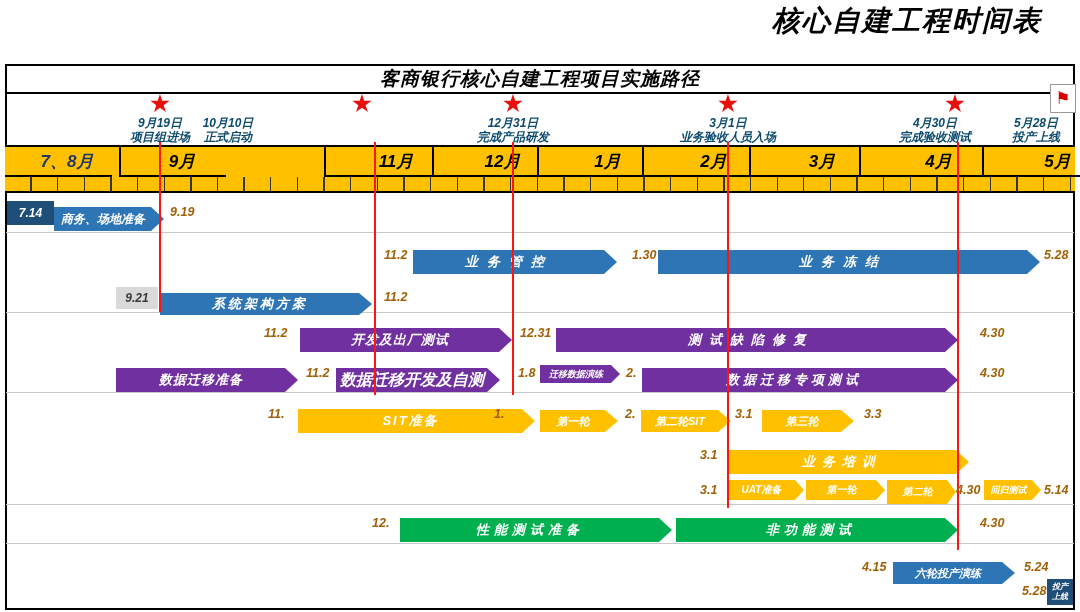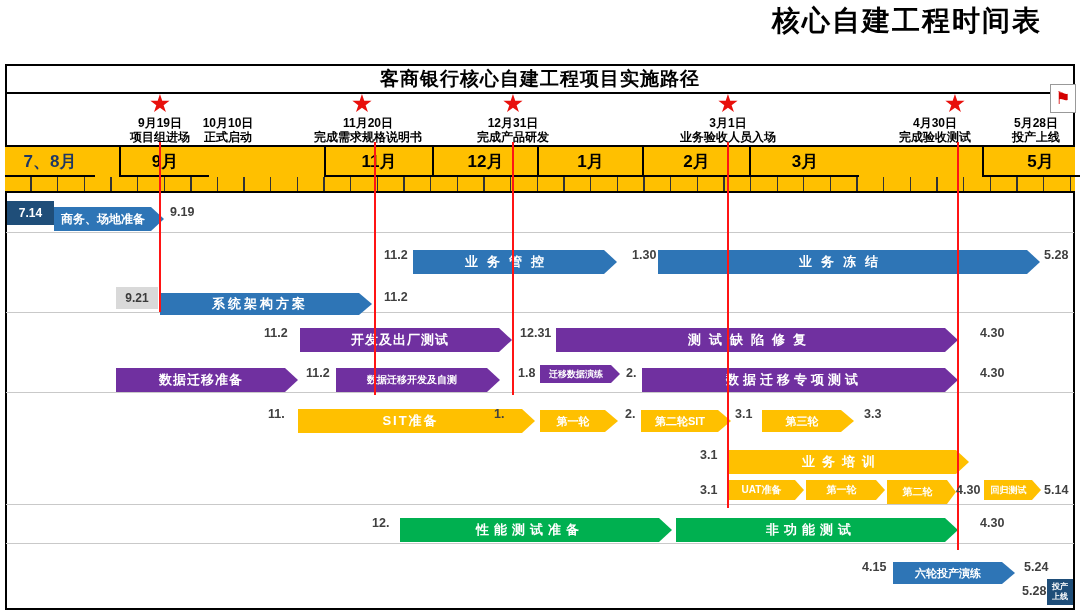--- a/index.html
+++ b/index.html
@@ -1,43 +1,43 @@
 <!DOCTYPE html>
 <html><head>
 <meta charset="utf-8">
 <style>
   html,body{margin:0;padding:0;background:#fff;}
   .stage{position:relative;width:1080px;height:612px;background:#fff;overflow:hidden;
-         font-family:"Liberation Sans","DejaVu Sans",sans-serif;outline:1px solid #d8d8d8;}
+         font-family:"Liberation Sans","DejaVu Sans",sans-serif;outline:1px solid #d8d8d8;font-style:italic;}
   .page-title{position:absolute;top:2px;right:38px;font-size:28px;font-weight:900;color:#000;letter-spacing:2px;}
   .frame{position:absolute;left:5px;top:64px;width:1070px;height:546px;border:2px solid #000;box-sizing:border-box;background:#fff;}
   .chart-title{position:absolute;left:5px;top:66px;width:1070px;text-align:center;font-size:19px;font-weight:800;color:#000;letter-spacing:1px;}
   .title-rule{position:absolute;left:5px;top:92px;width:1070px;height:0;border-top:2px solid #000;}
   .star{position:absolute;transform:translateX(-50%);color:#e8100c;font-size:25px;line-height:1;top:91px;z-index:2;}
   .flagbox{position:absolute;left:1050px;top:84px;width:24px;height:27px;border:1px solid #999;background:#fff;
            display:flex;align-items:center;justify-content:center;color:#d40000;font-size:17px;z-index:2;}
   .ms{position:absolute;top:116px;transform:translateX(-50%);text-align:center;font-size:12px;font-weight:700;
-      color:#000000;line-height:1.2;white-space:nowrap;z-index:2;}
+      color:#0c4a6e;line-height:1.2;white-space:nowrap;z-index:2;}
   .band{position:absolute;left:5px;top:145px;width:1070px;height:48px;box-sizing:border-box;
         border-top:2px solid #000;border-bottom:2px solid #000;background:#FFC000;z-index:1;}
   .mcell{position:absolute;top:0;height:28px;border-bottom:2px solid #000;box-sizing:content-box;
-         display:flex;align-items:center;justify-content:center;font-size:17px;font-weight:800;color:#000;}
+         display:flex;align-items:center;justify-content:center;font-size:17px;font-weight:800;color:#000;padding-left:17px;}
   .mcell.bl{border-left:2px solid #000;margin-left:24px;}
   .weeks{position:absolute;left:0;top:30px;width:100%;height:14px;
          background:repeating-linear-gradient(to right,transparent 0,transparent 25.3px,#333 25.3px,#333 26.65px);}
   .redline{position:absolute;width:2px;background:#ff1414;top:142px;z-index:5;}
   .gridline{position:absolute;left:6px;width:1068px;height:1px;background:#c9c9c9;z-index:1;}
   .bar{position:absolute;height:24px;display:flex;align-items:center;justify-content:center;
        color:#fff;font-weight:700;font-size:13px;letter-spacing:3px;z-index:3;white-space:nowrap;box-sizing:border-box;}
   .arrow{clip-path:polygon(0 0,calc(100% - 13px) 0,100% 50%,calc(100% - 13px) 100%,0 100%);padding-right:12px;margin-top:6px;}
   .sm-arrow{clip-path:polygon(0 0,calc(100% - 9px) 0,100% 50%,calc(100% - 9px) 100%,0 100%);padding-right:8px;}
   .blue{background:#2E75B6}.purple{background:#7030A0}.gold{background:#FFC000}
   .green{background:#00B050}.navy{background:#1F4E79}
   .gray{background:#D9D9D9;color:#3a3a3a;}
-  .note{position:absolute;font-size:12.5px;font-weight:700;color:#404040;z-index:6;white-space:nowrap;}
+  .note{position:absolute;font-size:12.5px;font-weight:700;color:#a16207;z-index:6;white-space:nowrap;}
   .inbar-date{position:absolute;left:6px;font-size:12px;letter-spacing:0;}
 </style>
 </head>
 <body>
 
 <div class="stage">
 
   <div class="page-title">核心自建工程时间表</div>
 
   <div class="frame"></div>
@@ -54,24 +54,20 @@
     </div>
 
   <div class="ms" style="left:160px">
     <div>9月19日</div>
     <div>项目组进场</div>
   </div>
   <div class="ms" style="left:228px">
     <div>10月10日</div>
     <div>正式启动</div>
   </div>
-  <div class="ms" style="left:368px">
-    <div>11月20日</div>
-    <div>完成需求规格说明书</div>
-  </div>
   <div class="ms" style="left:513px">
     <div>12月31日</div>
     <div>完成产品研发</div>
   </div>
   <div class="ms" style="left:728px">
     <div>3月1日</div>
     <div>业务验收人员入场</div>
   </div>
   <div class="ms" style="left:935px">
     <div>4月30日</div>
@@ -83,20 +79,21 @@
   </div>
 
   <div class="band">
     <div class="mcell" style="left:0;width:90px;color:#1F3864">7、8月</div>
     <div class="mcell bl" style="left:90px;width:88px">9月</div>
     <div class="mcell bl" style="left:295px;width:106px">11月</div>
     <div class="mcell bl" style="left:403px;width:103px">12月</div>
     <div class="mcell bl" style="left:508px;width:103px">1月</div>
     <div class="mcell bl" style="left:613px;width:105px">2月</div>
     <div class="mcell bl" style="left:720px;width:108px">3月</div>
+    <div class="mcell bl" style="left:830px;width:121px">4月</div>
     <div class="mcell bl" style="left:953px;width:113px">5月</div>
     <div class="weeks"></div>
   </div>
 
   <div class="redline" style="left:159px;height:170px"></div>
   <div class="redline" style="left:374px;height:253px"></div>
   <div class="redline" style="left:512px;height:253px"></div>
   <div class="redline" style="left:727px;height:366px"></div>
   <div class="redline" style="left:957px;height:408px"></div>
 
@@ -121,21 +118,21 @@
   <div class="note" style="left:384px;top:290px">11.2</div>
 
   <div class="note" style="left:264px;top:326px">11.2</div>
   <div class="bar arrow purple" style="left:300px;top:322px;width:212px;letter-spacing:1px">开发及出厂测试</div>
   <div class="note" style="left:520px;top:326px">12.31</div>
   <div class="bar arrow purple" style="left:556px;top:322px;width:402px;letter-spacing:8px">测试缺陷修复</div>
   <div class="note" style="left:980px;top:326px">4.30</div>
 
   <div class="bar arrow purple" style="left:116px;top:362px;width:182px;letter-spacing:1px">数据迁移准备</div>
   <div class="note" style="left:306px;top:366px">11.2</div>
-  <div class="bar arrow purple" style="left:336px;top:362px;width:164px;font-size:10px;letter-spacing:0">数据迁移开发及自测</div>
+  <div class="bar arrow purple" style="left:336px;top:362px;width:164px;font-size:16px;letter-spacing:0">数据迁移开发及自测</div>
   <div class="note" style="left:518px;top:366px">1.8</div>
   <div class="bar sm-arrow purple" style="left:540px;top:365px;width:80px;height:18px;font-size:9px;letter-spacing:0">迁移数据演练</div>
   <div class="note" style="left:626px;top:366px">2.</div>
   <div class="bar arrow purple" style="left:642px;top:362px;width:316px;letter-spacing:4px">数据迁移专项测试</div>
   <div class="note" style="left:980px;top:366px">4.30</div>
 
   <div class="note" style="left:268px;top:407px">11.</div>
   <div class="bar arrow gold" style="left:298px;top:403px;width:237px;letter-spacing:2px">SIT准备</div>
   <div class="note" style="left:494px;top:407px">1.</div>
   <div class="bar arrow gold" style="left:540px;top:404px;width:78px;height:22px;font-size:11px;letter-spacing:0">第一轮</div>

